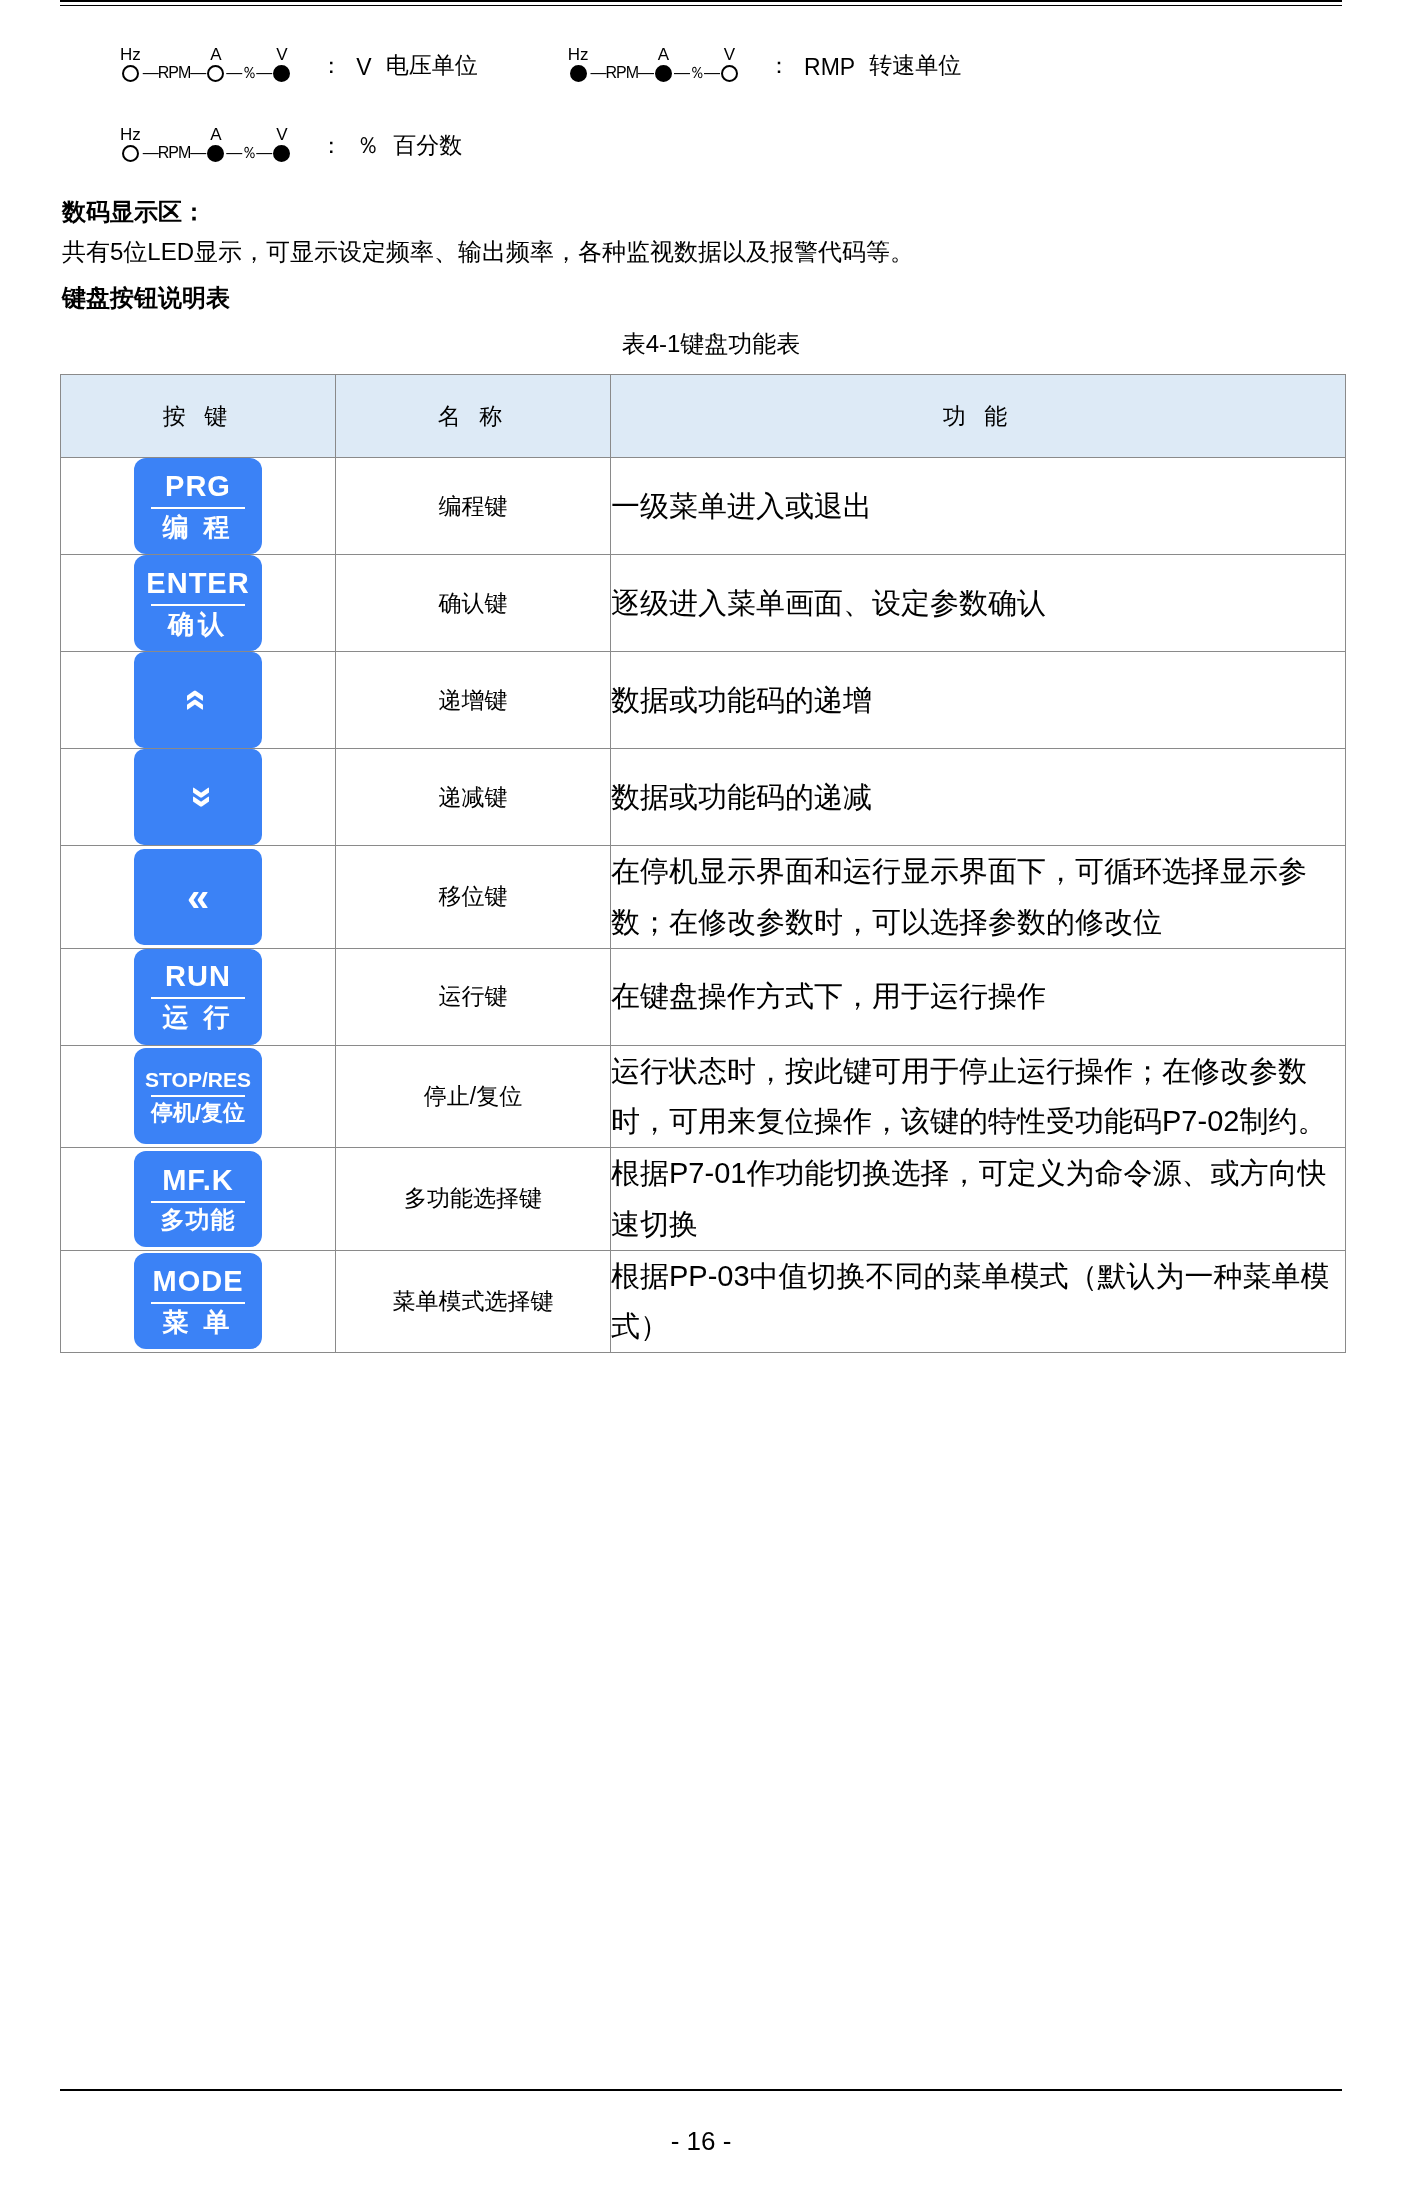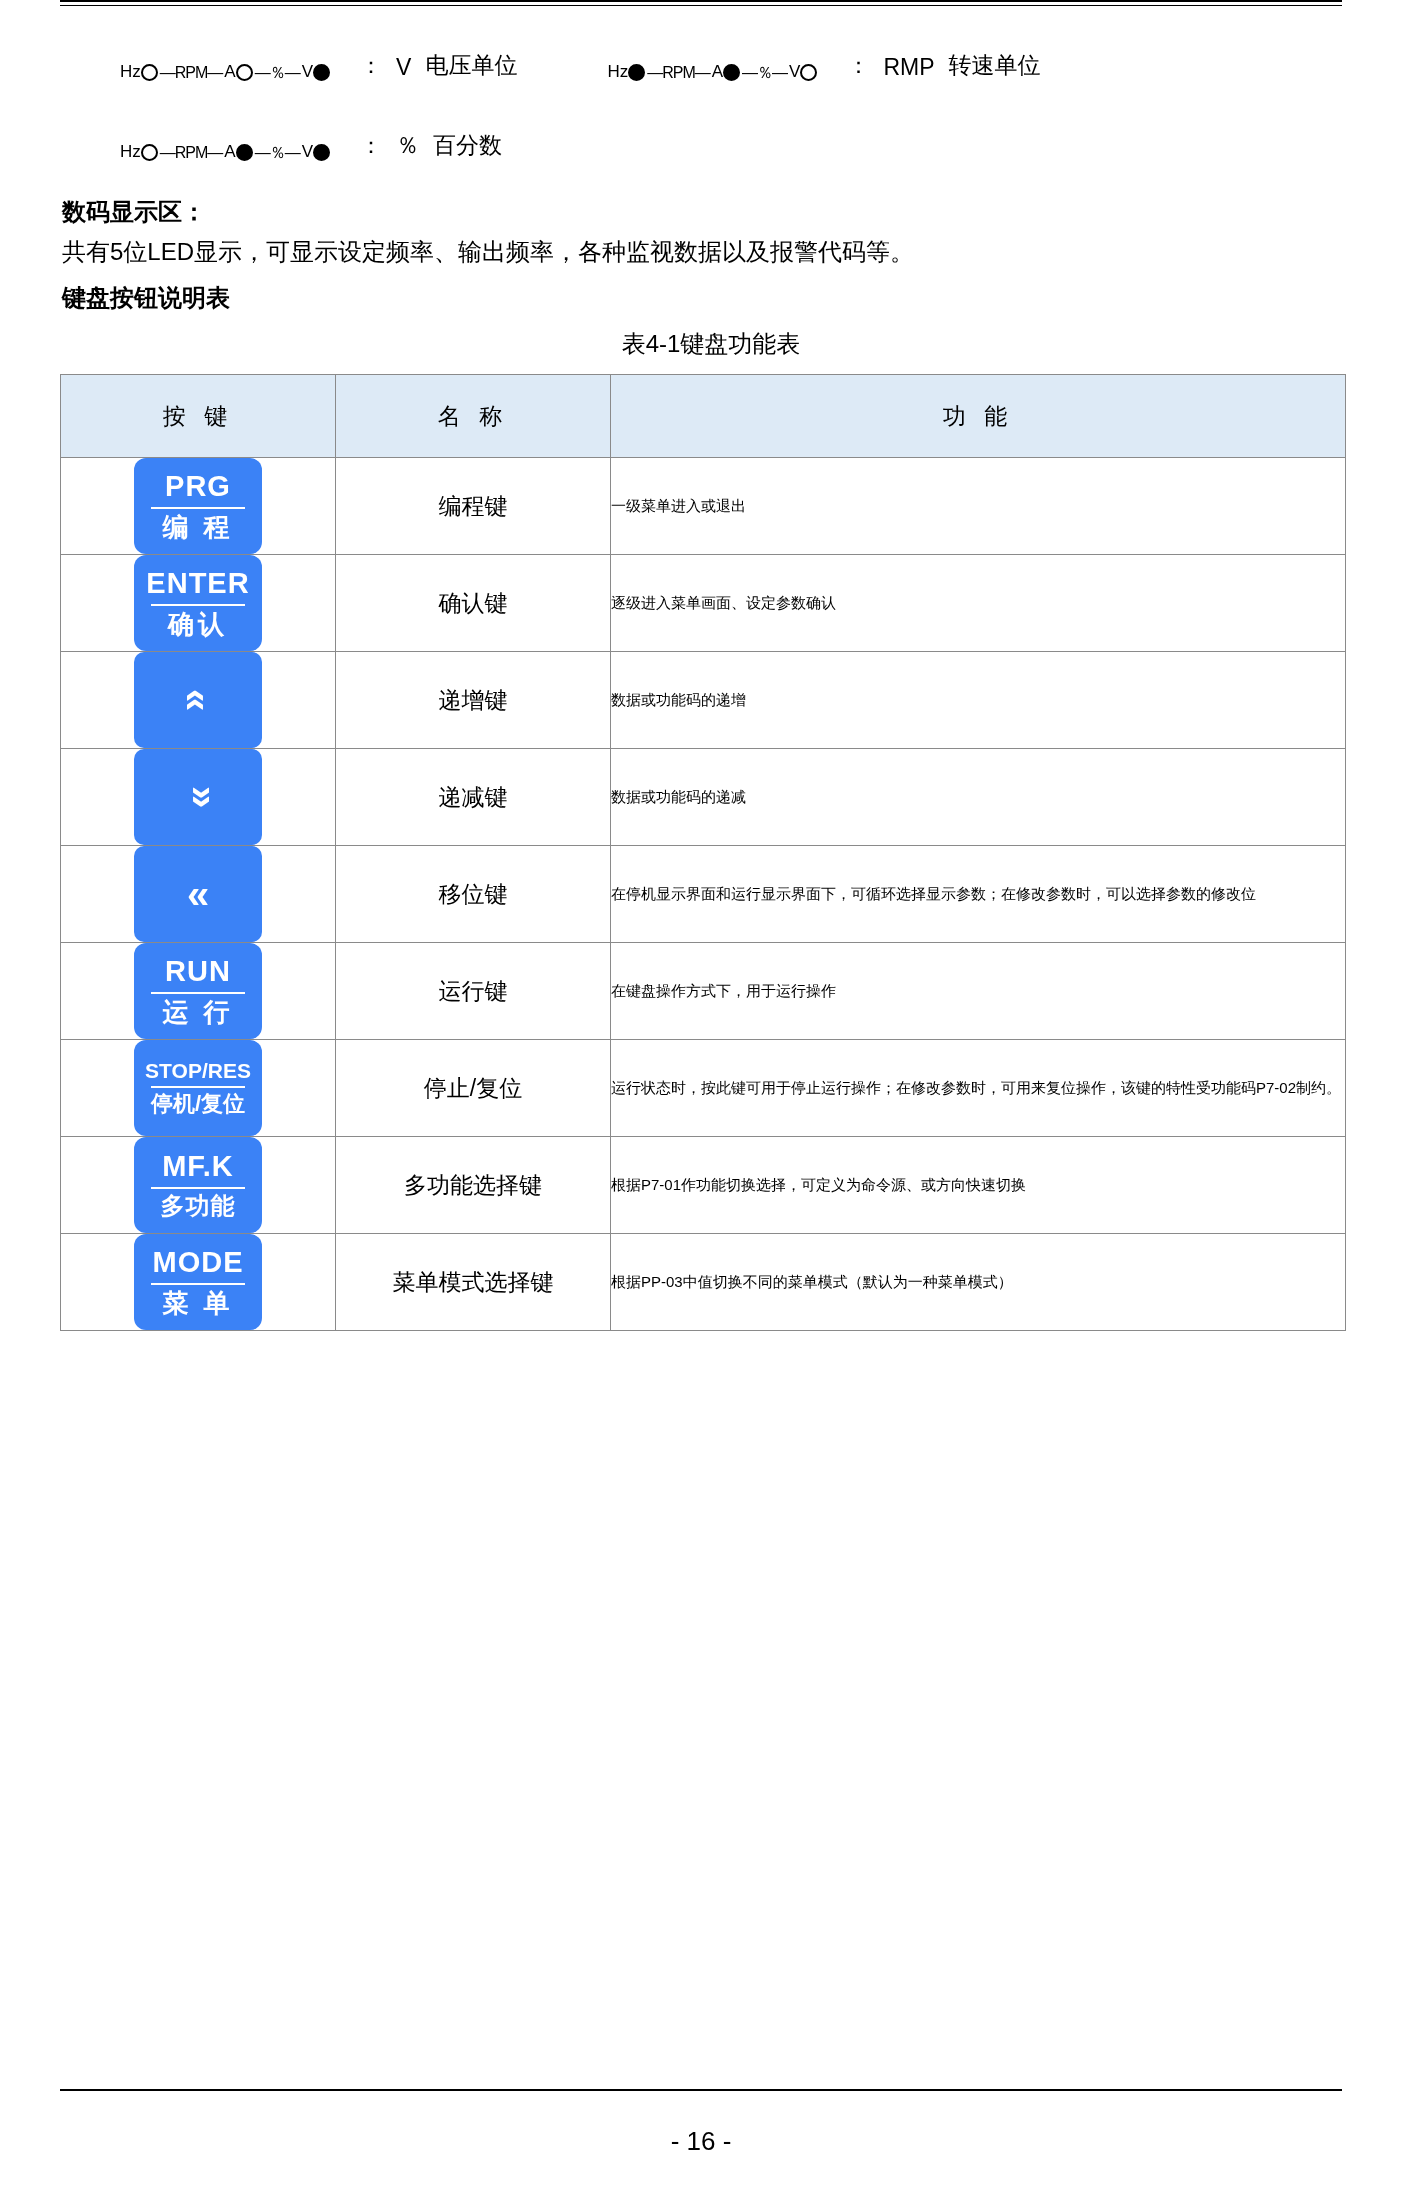--- a/index.html
+++ b/index.html
@@ -48,20 +48,21 @@
     padding-left: 60px;
   }
   .led-group {
     display: flex;
     align-items: flex-end;
     position: relative;
     height: 46px;
   }
   .led-item {
     display: flex;
+    flex-direction: column;
     align-items: center;
     position: relative;
   }
   .led-label {
     font-size: 17px;
     margin-bottom: 2px;
     line-height: 1;
   }
   .dot {
     width: 17px;
@@ -145,21 +146,21 @@
     vertical-align: middle;
     padding: 20px 0;
   }
   td.namecell {
     text-align: center;
     vertical-align: middle;
     font-size: 23px;
   }
   td.funccell {
     vertical-align: middle;
-    font-size: 15px;
+    font-size: 29px;
     line-height: 1.75;
     padding: 12px 18px 12px 18px;
   }
   
   .keybtn {
     width: 128px;
     height: 96px;
     background: #3b82f6;
     border-radius: 12px;
     display: inline-flex;

